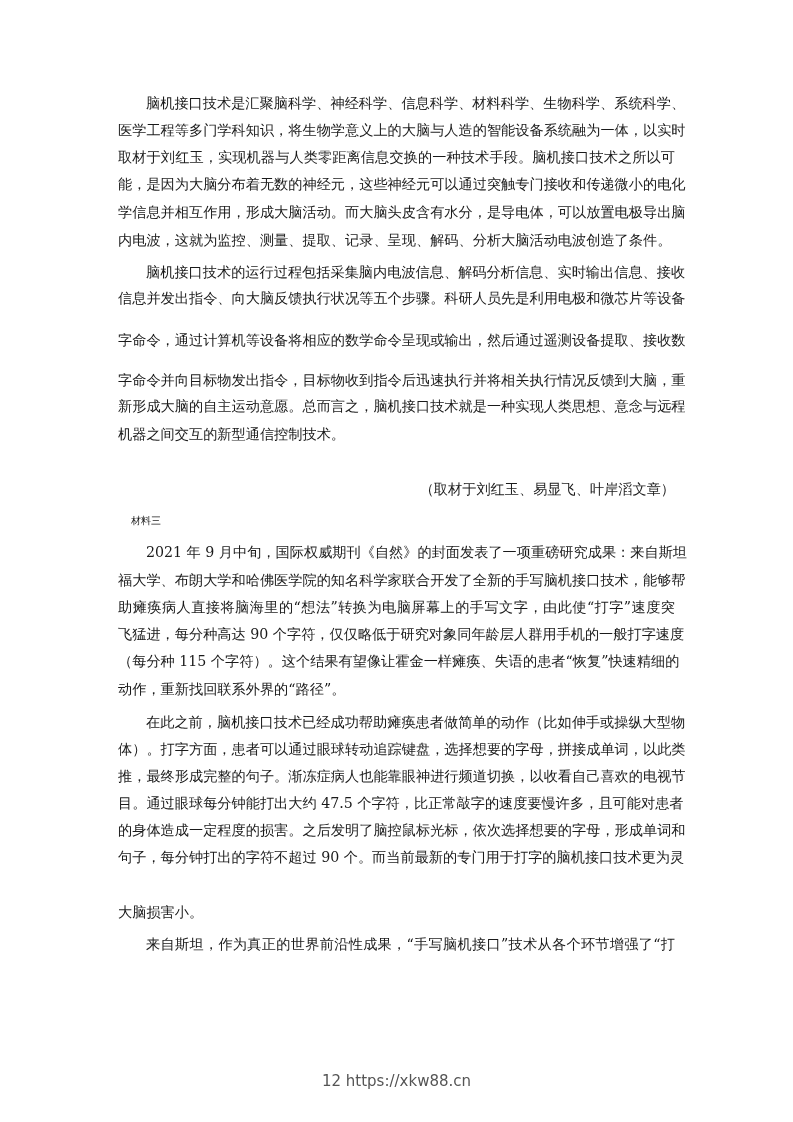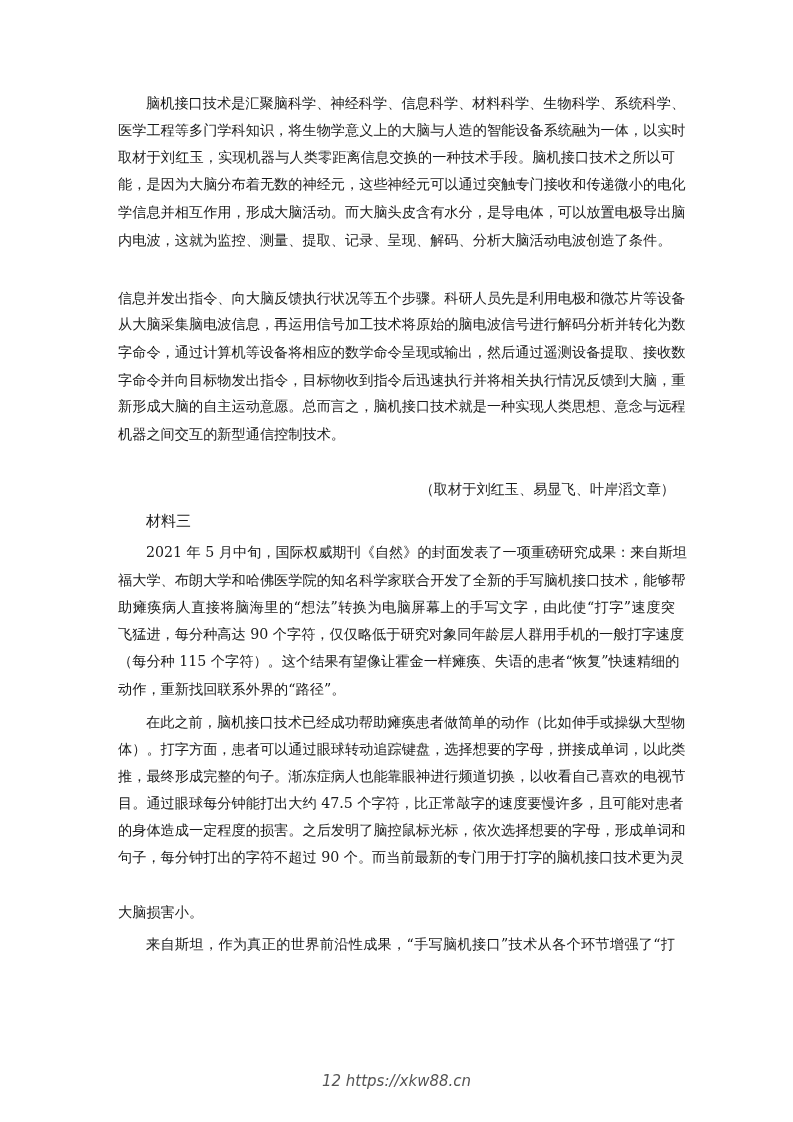--- a/index.html
+++ b/index.html
@@ -4,48 +4,48 @@
 <style>
   html, body { margin: 0; padding: 0; background: #ffffff; }
   body { width: 793px; height: 1122px; position: relative; overflow: hidden;
          font-family: "DejaVu Serif", "Liberation Serif", serif; color: #1a1a1a; }
   .page { position: absolute; left: 0; top: 0; width: 793px; height: 922px; }
   .line { position: absolute; left: 118px; width: 557px; font-size: 14.2px; line-height: 20px;
           white-space: nowrap; text-align: justify; text-align-last: justify; letter-spacing: 0; }
   .line.last { text-align-last: left; }
   .line.indent { left: 146px; width: 529px; }
   .source { position: absolute; right: 118px; font-size: 14.2px; line-height: 20px; white-space: nowrap; margin-left: 12px; }
-  .heading { position: absolute; left: 146px; font-size: 15px; line-height: 20px; }
+  .heading { position: absolute; left: 131px; font-size: 10px; line-height: 20px; }
   .footer { position: absolute; left: 0; width: 793px; top: 1072px; text-align: center;
-            font-family: "DejaVu Sans", "Liberation Sans", sans-serif; font-size: 15px; color: #555555; font-style: italic; }
+            font-family: "DejaVu Sans", "Liberation Sans", sans-serif; font-size: 15px; color: #555555; }
 </style>
 </head>
 <body>
 
 <div class="page">
 
   <div class="line indent" style="top:93px">脑机接口技术是汇聚脑科学、神经科学、信息科学、材料科学、生物科学、系统科学、</div>
   <div class="line" style="top:120px">医学工程等多门学科知识，将生物学意义上的大脑与人造的智能设备系统融为一体，以实时</div>
   <div class="line" style="top:147px">取材于刘红玉，实现机器与人类零距离信息交换的一种技术手段。脑机接口技术之所以可</div>
   <div class="line" style="top:174px">能，是因为大脑分布着无数的神经元，这些神经元可以通过突触专门接收和传递微小的电化</div>
   <div class="line" style="top:202px">学信息并相互作用，形成大脑活动。而大脑头皮含有水分，是导电体，可以放置电极导出脑</div>
   <div class="line last" style="top:230px">内电波，这就为监控、测量、提取、记录、呈现、解码、分析大脑活动电波创造了条件。</div>
 
+  <div class="line indent" style="top:262px">脑机接口技术的运行过程包括采集脑内电波信息、解码分析信息、实时输出信息、接收</div>
   <div class="line" style="top:288px">信息并发出指令、向大脑反馈执行状况等五个步骤。科研人员先是利用电极和微芯片等设备</div>
-  <div class="line" style="top:314px">从大脑采集脑电波信息，再运用信号加工技术将原始的脑电波信号进行解码分析并转化为数</div>
-  <div class="line" style="top:342px">字命令，通过计算机等设备将相应的数学命令呈现或输出，然后通过遥测设备提取、接收数</div>
+  <div class="line" style="top:330px">字命令，通过计算机等设备将相应的数学命令呈现或输出，然后通过遥测设备提取、接收数</div>
   <div class="line" style="top:370px">字命令并向目标物发出指令，目标物收到指令后迅速执行并将相关执行情况反馈到大脑，重</div>
   <div class="line" style="top:396px">新形成大脑的自主运动意愿。总而言之，脑机接口技术就是一种实现人类思想、意念与远程</div>
   <div class="line last" style="top:424px">机器之间交互的新型通信控制技术。</div>
 
   <div class="source" style="top:479px">（取材于刘红玉、易显飞、叶岸滔文章）</div>
 
   <div class="heading" style="top:511px">材料三</div>
 
-  <div class="line indent" style="top:542px">2021 年 5 月中旬，国际权威期刊《自然》的封面发表了一项重磅研究成果：来自斯坦</div>
+  <div class="line indent" style="top:542px">2021 年 9 月中旬，国际权威期刊《自然》的封面发表了一项重磅研究成果：来自斯坦</div>
   <div class="line" style="top:570px">福大学、布朗大学和哈佛医学院的知名科学家联合开发了全新的手写脑机接口技术，能够帮</div>
   <div class="line" style="top:597px">助瘫痪病人直接将脑海里的“想法”转换为电脑屏幕上的手写文字，由此使“打字”速度突</div>
   <div class="line" style="top:624px">飞猛进，每分种高达 90 个字符，仅仅略低于研究对象同年龄层人群用手机的一般打字速度</div>
   <div class="line" style="top:651px">（每分种 115 个字符）。这个结果有望像让霍金一样瘫痪、失语的患者“恢复”快速精细的</div>
   <div class="line last" style="top:679px">动作，重新找回联系外界的“路径”。</div>
 
   <div class="line indent" style="top:712px">在此之前，脑机接口技术已经成功帮助瘫痪患者做简单的动作（比如伸手或操纵大型物</div>
   <div class="line" style="top:739px">体）。打字方面，患者可以通过眼球转动追踪键盘，选择想要的字母，拼接成单词，以此类</div>
   <div class="line" style="top:766px">推，最终形成完整的句子。渐冻症病人也能靠眼神进行频道切换，以收看自己喜欢的电视节</div>
   <div class="line" style="top:793px">目。通过眼球每分钟能打出大约 47.5 个字符，比正常敲字的速度要慢许多，且可能对患者</div>

